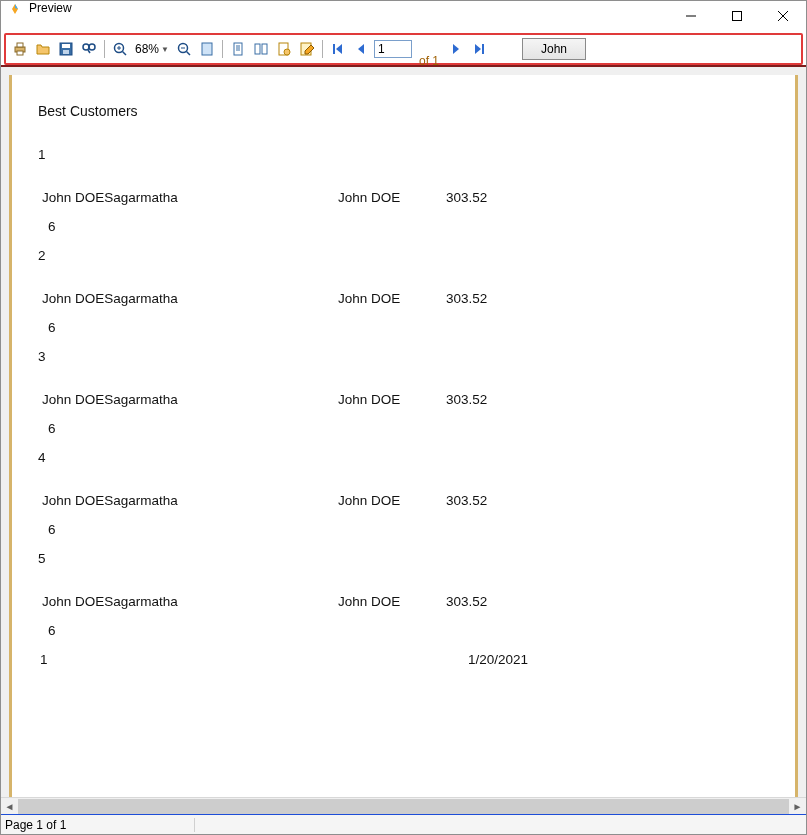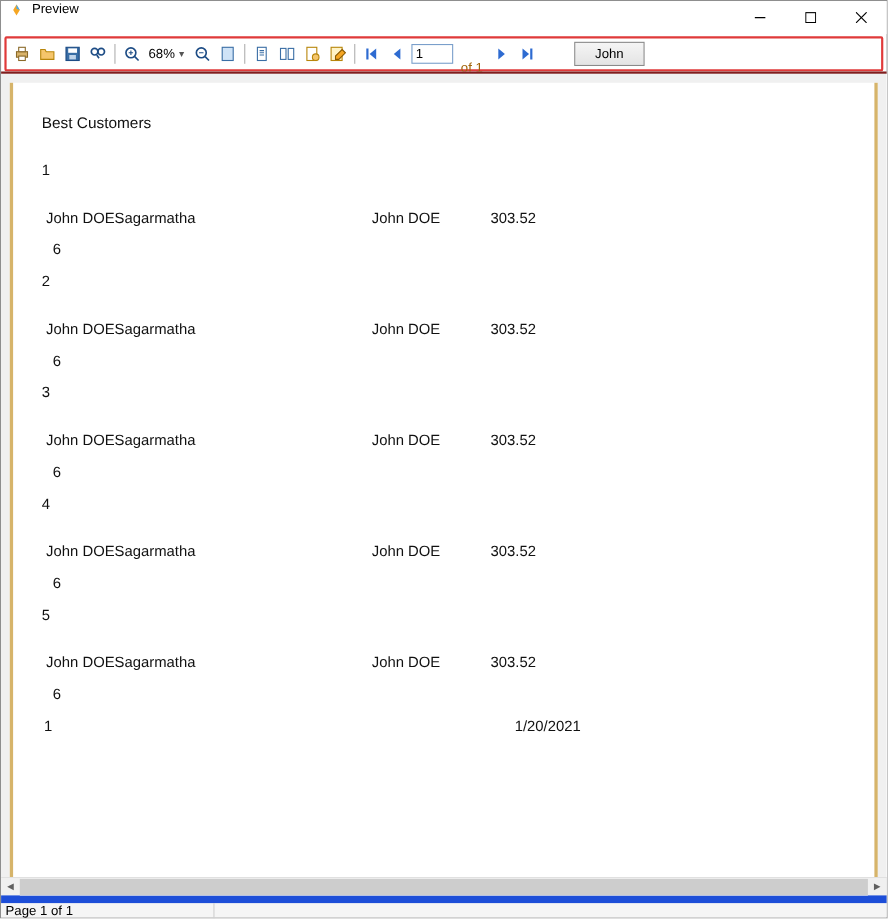--- a/index.html
+++ b/index.html
@@ -160,21 +160,21 @@
   }
 
   
   .viewport::-webkit-scrollbar { width:17px; background:#f0f0f0;}
   .viewport::-webkit-scrollbar-thumb { background:#cdcdcd;}
   .viewport::-webkit-scrollbar-button { background:#f0f0f0; height:17px;}
 
   
   .statusbar {
     height: 20px;
-    border-top: 7px solid #1d4ed8;
+    border-top: 1px solid #1d4ed8;
     background: #f5f5f5;
     display: flex; align-items: center;
     font-size: 12px;
     padding: 0 4px;
   }
   .statusbar .cell { border-right:1px solid #d0d0d0; padding-right:8px; min-width:190px;}
 </style>
 </head>
 <body>
 

